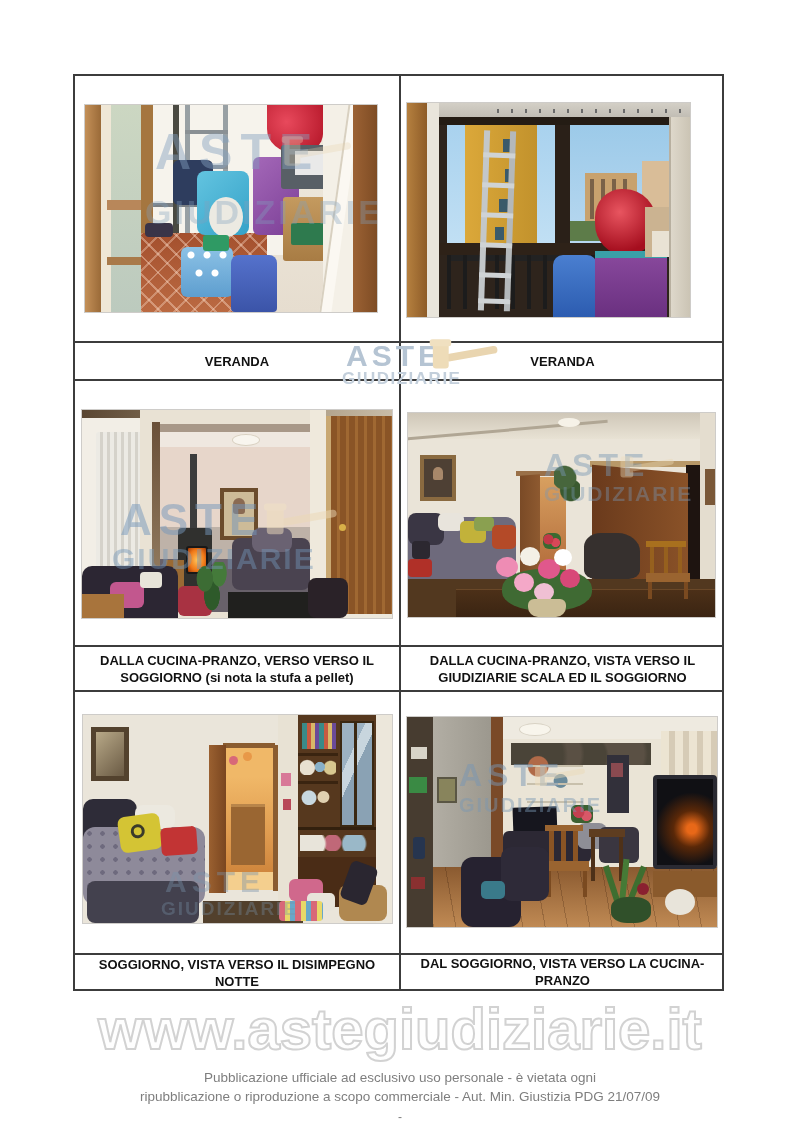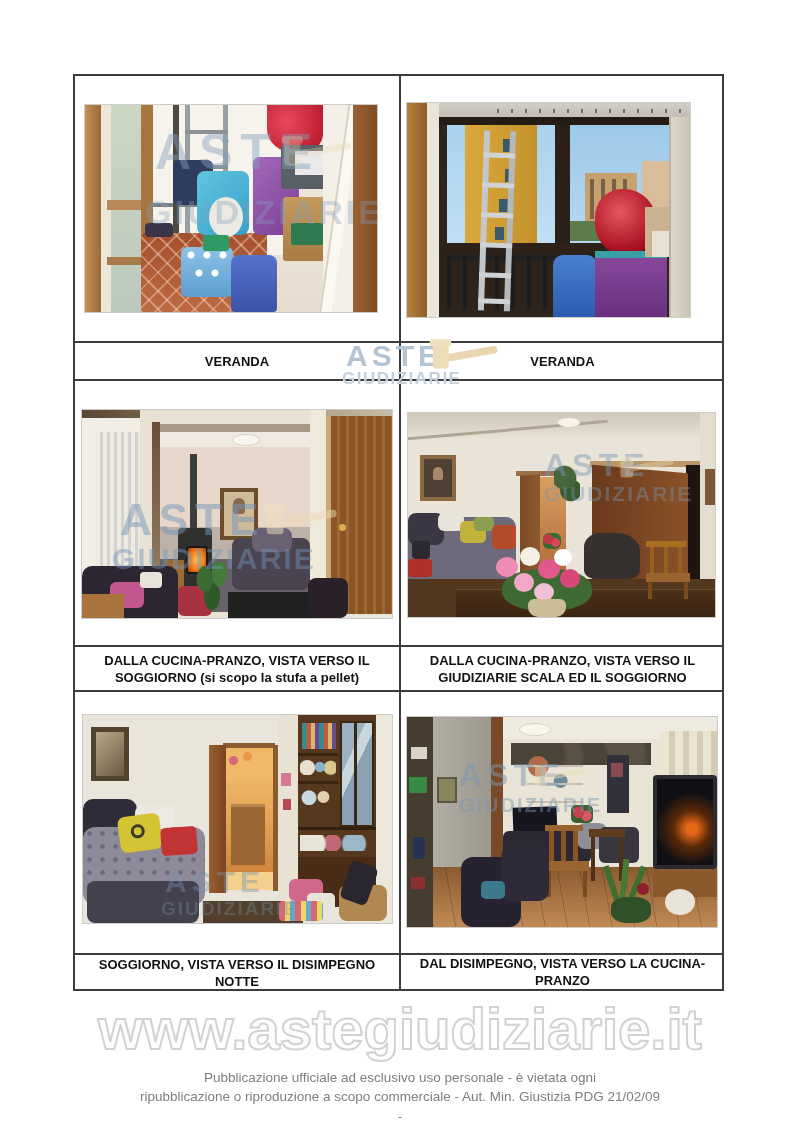--- a/index.html
+++ b/index.html
@@ -243,21 +243,21 @@
     </div>
     <div class="pwm" style="left:136px;top:36px;font-size:32px;letter-spacing:5px;color:rgba(120,150,180,.45);">ASTE</div>
     <svg class="e" style="left:202px;top:40px;width:70px;height:32px;opacity:.4;" viewBox="0 0 120 60">
       <rect x="34" y="24" width="80" height="11" rx="5.5" fill="#ecd9b6" transform="rotate(-10 34 24)"></rect>
       <rect x="14" y="6" width="24" height="40" rx="5" fill="#f0dfbe"></rect>
     </svg>
     <div class="pwm" style="left:136px;top:70px;font-size:21px;letter-spacing:2px;color:rgba(120,150,180,.4);">GIUDIZIARIE</div>
   </div>
 
   <div class="cap" style="left:75px; top:648px; width:324px; height:41px;">
-      <span>DALLA CUCINA-PRANZO, VISTA VERSO IL SOGGIORNO (si scopo la stufa a pellet)</span>
+      <span>DALLA CUCINA-PRANZO, VERSO VERSO IL SOGGIORNO (si nota la stufa a pellet)</span>
     </div>
   <div class="cap" style="left:401px; top:648px; width:323px; height:41px;">
       <span>DALLA CUCINA-PRANZO, VISTA VERSO IL GIUDIZIARIE SCALA ED IL SOGGIORNO</span>
     </div>
 
   <div class="ph" style="left:83px; top:715px; width:309px; height:208px; background:#eae5da;">
     <div class="e" style="left:8px;top:12px;width:38px;height:54px;background:linear-gradient(135deg,#b8a988,#6a5a44);border:5px solid #53422e;box-sizing:border-box;"></div>
     <div class="e" style="left:140px;top:28px;width:52px;height:5px;background:#8a5c30;"></div>
     <div class="e" style="left:142px;top:33px;width:48px;height:142px;background:linear-gradient(180deg,#f0b868 0 20%,#e09c50 60%,#c87c34);">
       <div class="e" style="left:6px;top:56px;width:34px;height:58px;background:#9a6632;border-top:3px solid #b8854a;"></div>
@@ -379,22 +379,22 @@
       <rect x="34" y="24" width="80" height="11" rx="5.5" fill="#ecd9b6" transform="rotate(-10 34 24)"></rect>
       <rect x="14" y="6" width="24" height="40" rx="5" fill="#f0dfbe"></rect>
     </svg>
     <div class="pwm" style="left:52px;top:78px;font-size:20px;letter-spacing:2px;color:rgba(120,150,180,.45);">GIUDIZIARIE</div>
   </div>
 
   <div class="cap" style="left:75px; top:955px; width:324px; height:35px;">
       <span style="max-width:320px;">SOGGIORNO, VISTA VERSO IL DISIMPEGNO NOTTE</span>
     </div>
   <div class="cap" style="left:401px; top:953px; width:323px; height:37px;">
-      <span>DAL DISIMPEGNO, VISTA VERSO LA CUCINA-PRANZO</span>
+      <span>DAL SOGGIORNO, VISTA VERSO LA CUCINA-PRANZO</span>
     </div>
 
   <div class="url-wm">www.astegiudiziarie.it</div>
 
   <div class="f-line" style="top:1070px;">Pubblicazione ufficiale ad esclusivo uso personale - è vietata ogni</div>
-  <div class="f-line" style="top:1089px;">ripubblicazione o riproduzione a scopo commerciale - Aut. Min. Giustizia PDG 21/02/09</div>
+  <div class="f-line" style="top:1089px;">ripubblicazione o riproduzione a scopo commerciale - Aut. Min. Giustizia PDG 21/07/09</div>
   <div class="f-line" style="top:1110px;font-size:12px;">-</div>
 
 </div>
 
 </body></html>

